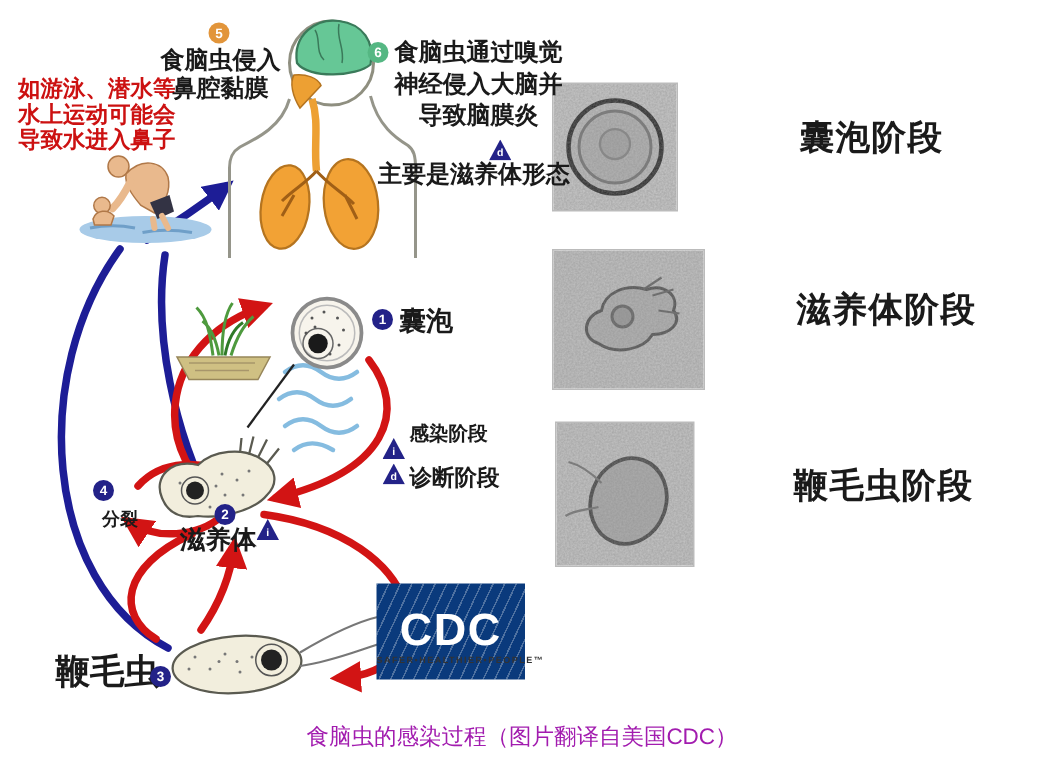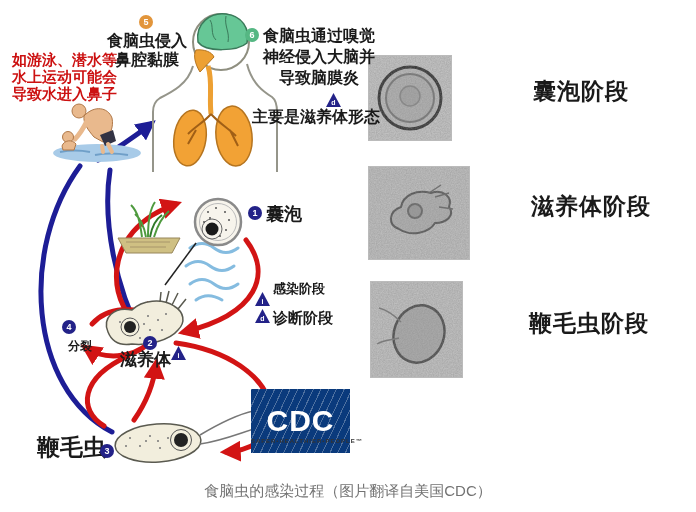--- a/index.html
+++ b/index.html
@@ -31,21 +31,21 @@
     display:flex;align-items:center;justify-content:center;
     color:#fff;font-weight:700;font-size:30px;letter-spacing:1px;
     background-image:repeating-linear-gradient(115deg,rgba(255,255,255,.28) 0 1px,transparent 1px 7px);
   }
   .cdc-tag{
     position:absolute;left:251px;top:438px;width:99px;z-index:3;text-align:center;
     font-size:6px;font-weight:700;letter-spacing:1px;color:#333;
   }
   .caption{
     position:absolute;left:0;right:0;top:482px;text-align:center;z-index:3;
-    font-size:15px;color:#737373;font-weight:400;
+    font-size:15px;color:#a21caf;font-weight:400;
   }
   svg{display:block;}
   #art{position:absolute;left:0;top:0;z-index:1;}
 </style>
 </head>
 <body>
 
 <div id="stage">
 
   <svg id="art" width="696" height="512" viewBox="0 0 696 512">

